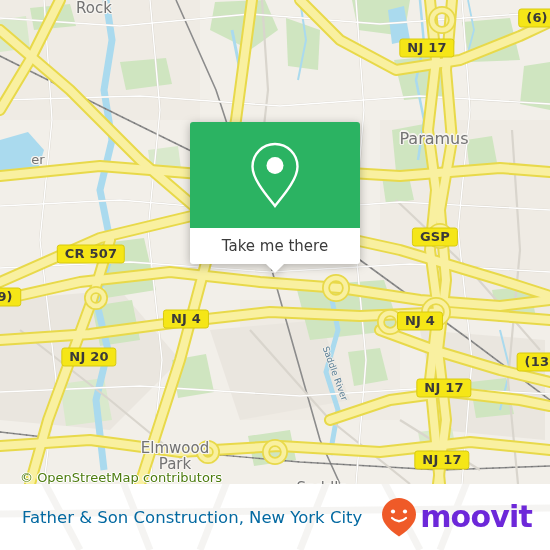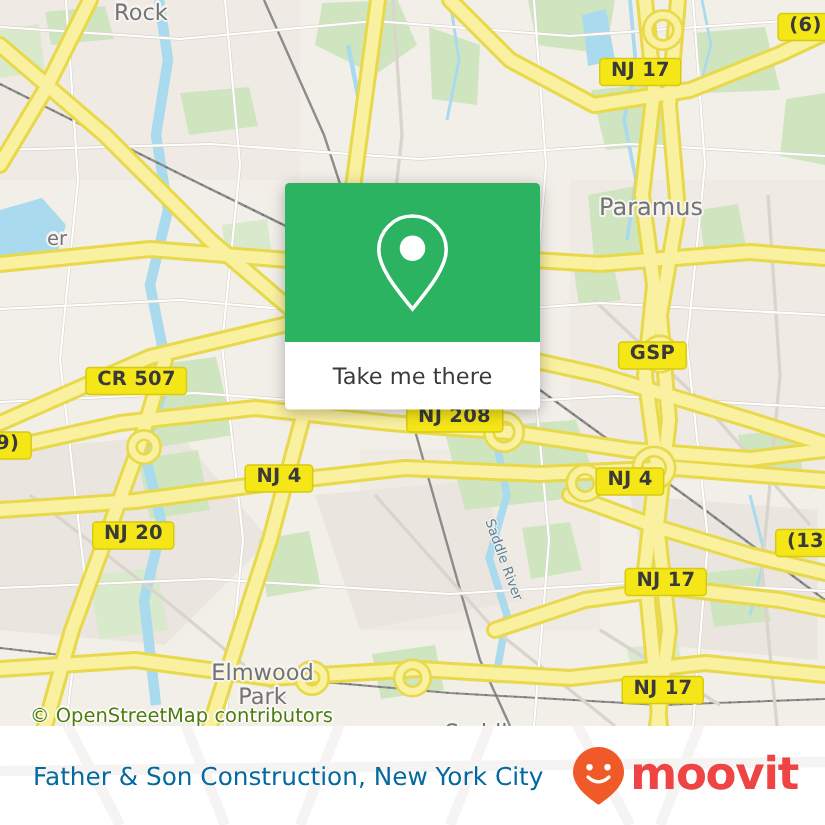--- a/index.html
+++ b/index.html
@@ -77,21 +77,21 @@
     width: 170px;
     filter: drop-shadow(0 2px 5px rgba(0,0,0,0.28));
   }
   #popup-head {
     height: 106px;
     background: #2bb362;
     border-radius: 3px 3px 0 0;
     display: flex; align-items: center; justify-content: center;
   }
   #popup-foot {
-    height: 45px;
+    height: 36px;
     background: #ffffff;
     border-radius: 0 0 3px 3px;
     display: flex; align-items: center; justify-content: center;
   }
   #popup-foot span {
     font-family: "DejaVu Sans", sans-serif;
     font-size: 15px;
     color: #3b3b3b;
   }
   #popup-tail {
@@ -135,21 +135,21 @@
     font-family: "DejaVu Sans", sans-serif;
     font-size: 16.5px;
     color: #0369a1;
     white-space: nowrap;
   }
   #brand { position: relative; display: flex; align-items: center; gap: 3px; }
   #brand-word {
     font-family: "DejaVu Sans", sans-serif;
     font-size: 30px;
     font-weight: 700;
-    color: #ef4444;
+    color: #6d28d9;
     letter-spacing: -0.8px;
     line-height: 30px;
   }
 </style>
 </head>
 <body>
 
 <div id="app">
 
   <div id="map">
@@ -338,21 +338,20 @@
 
     <div class="layer" id="water-labels">
         <div class="water-label" style="left: 330px; top: 345px; transform: rotate(70deg); transform-origin: left top;">Saddle River</div>
       </div>
 
     <div class="layer" id="route-shields">
         <div class="shield" style="left: 427px; top: 48px;">NJ 17</div>
         <div class="shield" style="left: 537px; top: 18px;">(6)</div>
         <div class="shield" style="left: 91px; top: 254px;">CR 507</div>
         <div class="shield" style="left: 435px; top: 237px;">GSP</div>
-        <div class="shield" style="left: 303px; top: 279px;">NJ 208</div>
         <div class="shield" style="left: 186px; top: 319px;">NJ 4</div>
         <div class="shield" style="left: 420px; top: 321px;">NJ 4</div>
         <div class="shield" style="left: 89px; top: 357px;">NJ 20</div>
         <div class="shield" style="left: 540px; top: 362px;">(13)</div>
         <div class="shield" style="left: 444px; top: 388px;">NJ 17</div>
         <div class="shield" style="left: 442px; top: 460px;">NJ 17</div>
         <div class="shield" style="left: 2px; top: 297px;">(9)</div>
       </div>
 
     <div id="popup">

